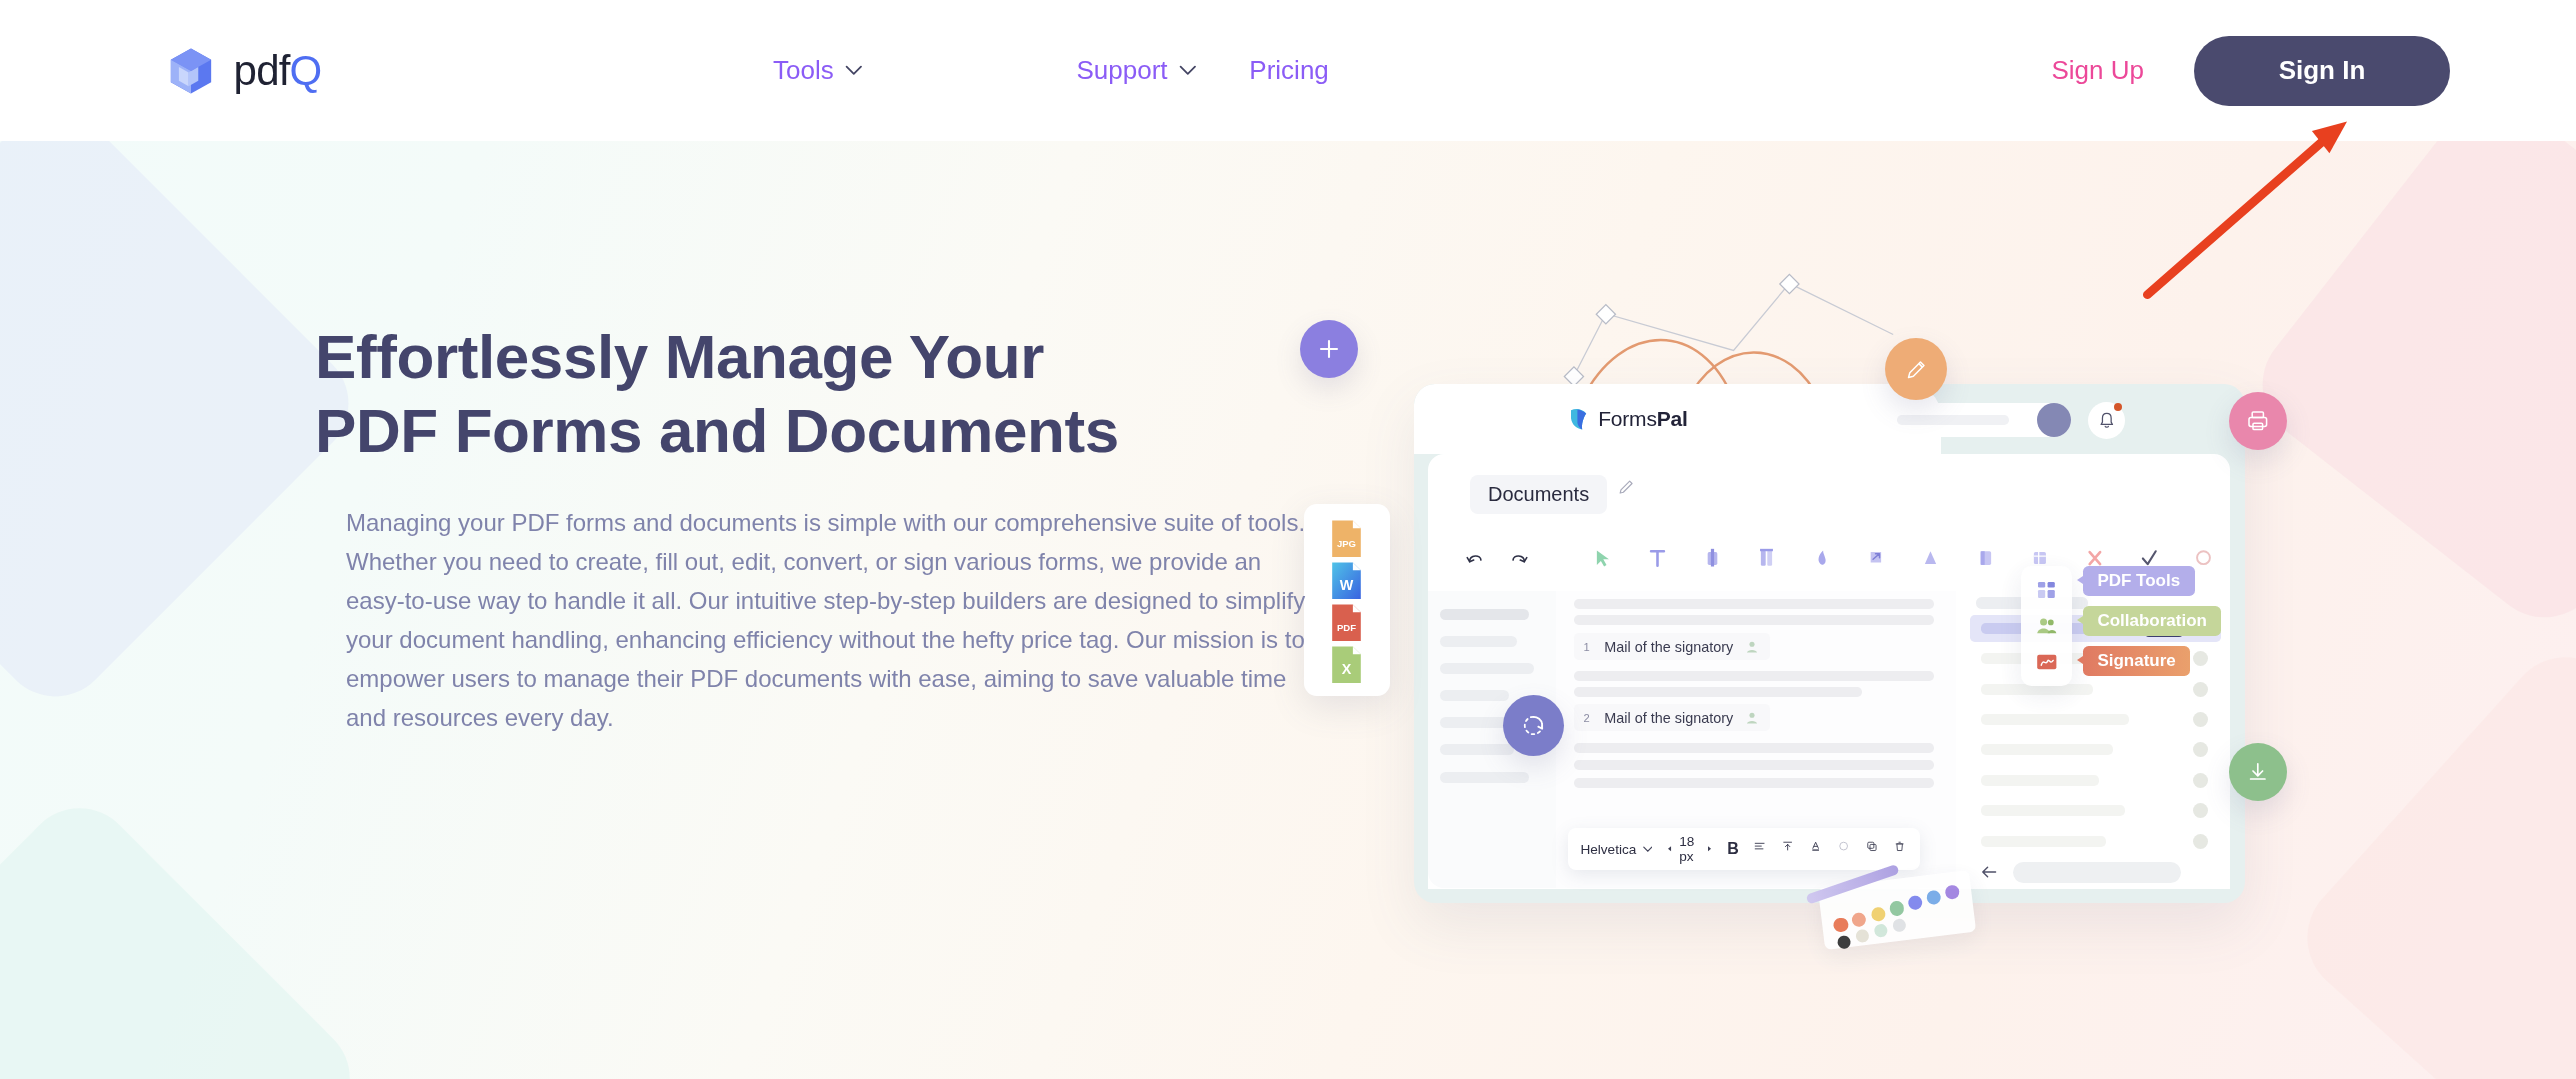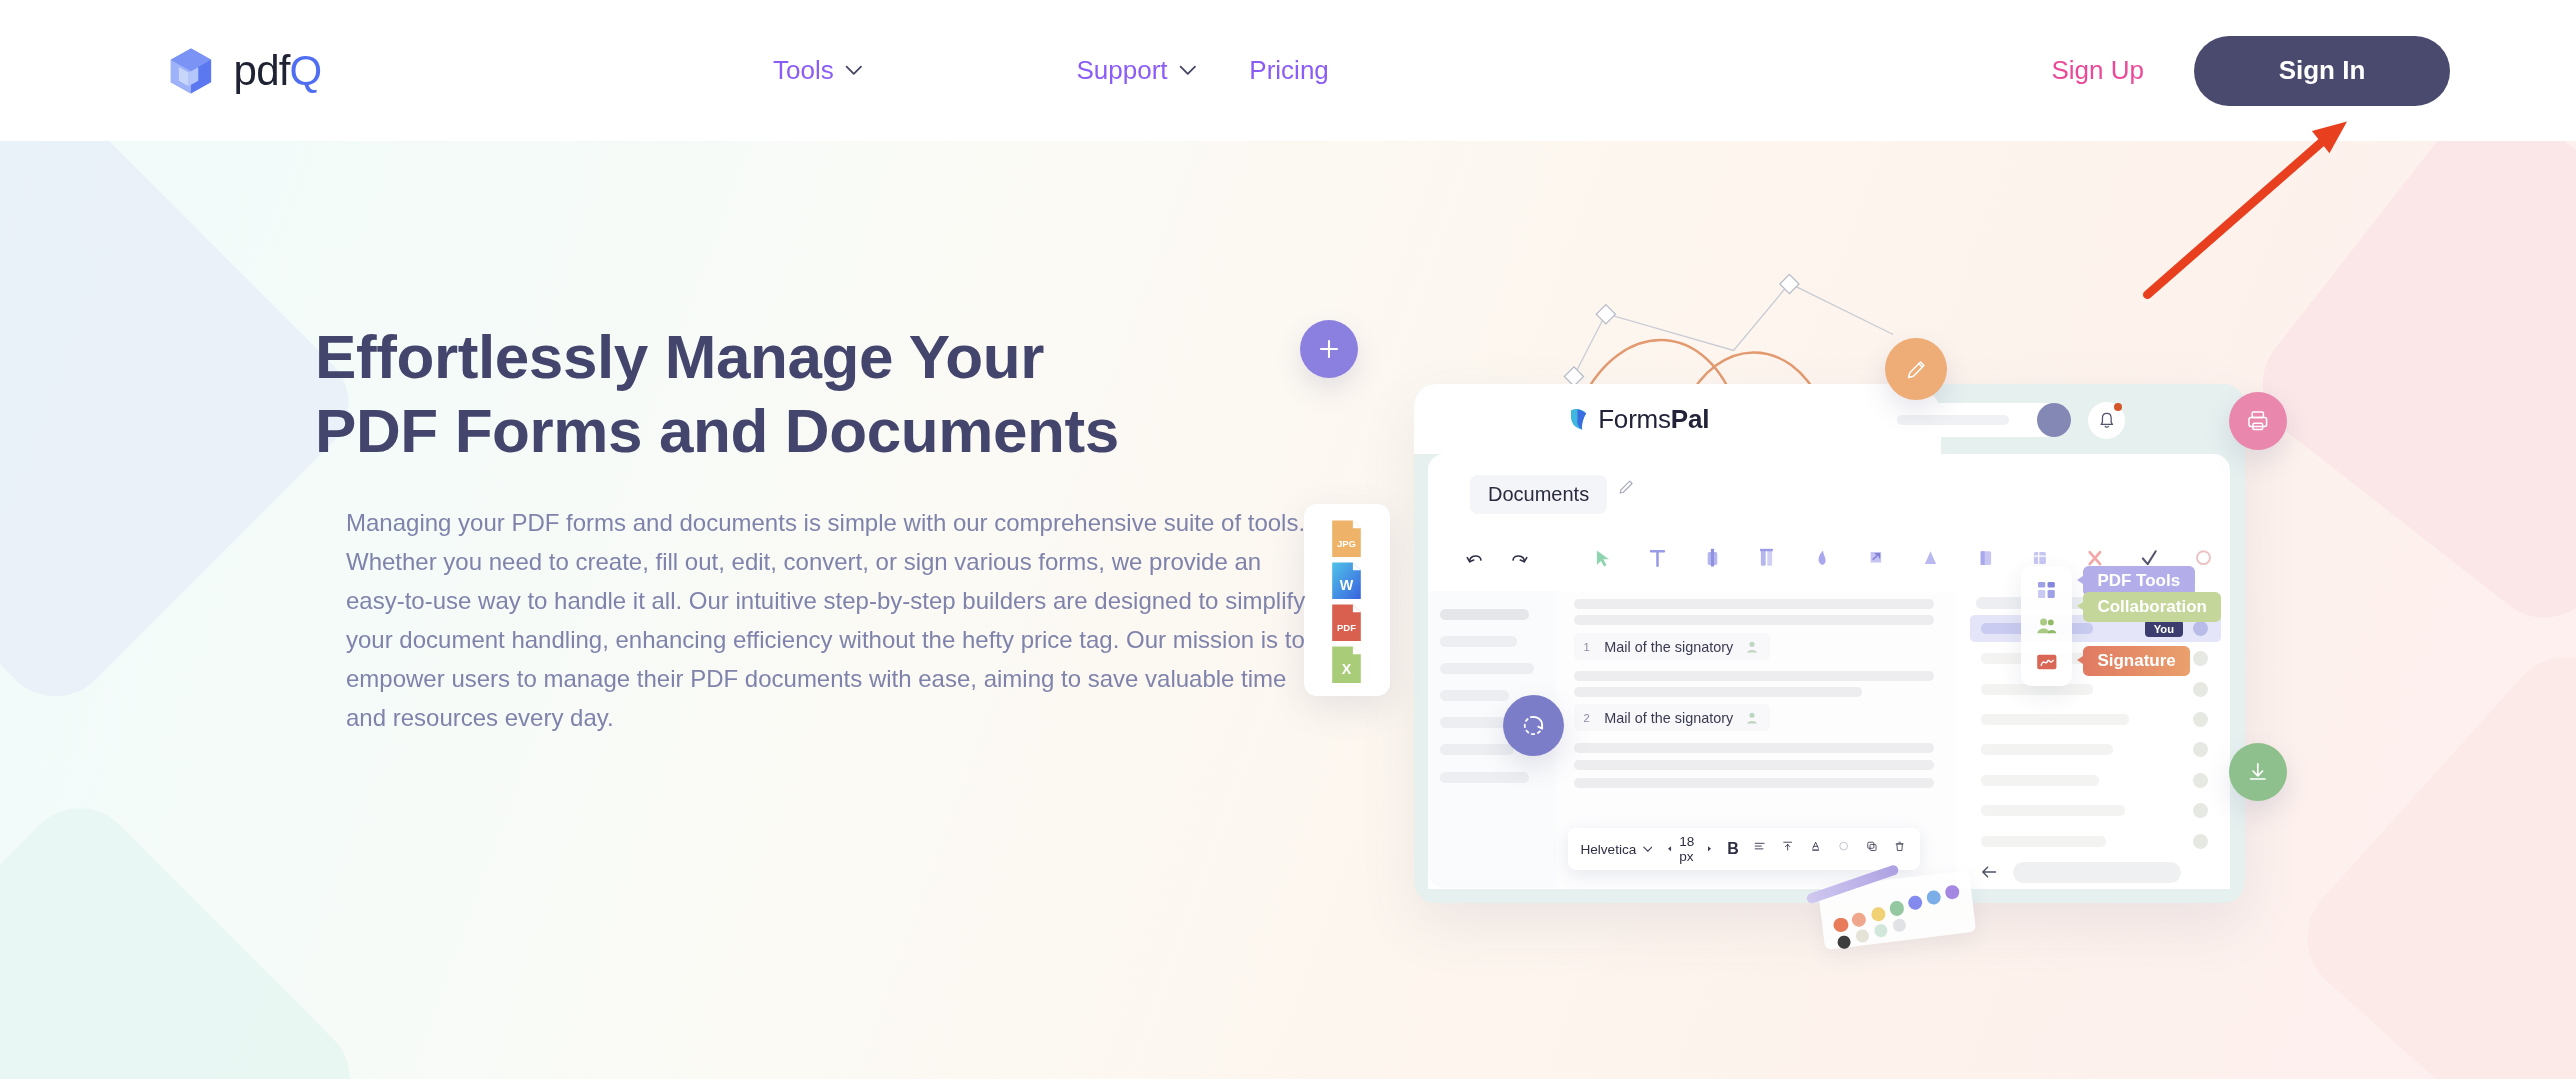--- a/index.html
+++ b/index.html
@@ -184,21 +184,21 @@
     width: 527px; height: 70px;
     background: #ffffff;
     border-radius: 21px 32px 0 0;
     display: flex; align-items: center;
   }
   .app-logo {
     display: flex; align-items: center; gap: 8.8px;
     margin-left: 153px;
   }
   .app-logo-mark { width: 22.4px; height: 24px; display: block; }
-  .app-logo-text { font-size: 26px; color: #222338; letter-spacing: -0.2px; }
+  .app-logo-text { font-size: 21px; color: #222338; letter-spacing: -0.2px; }
   .app-logo-text b { font-weight: 700; }
 
   .app-topbar-search {
     position: absolute; right: 174px; top: 19px;
     width: 192px; height: 34px;
     background: #ffffff; border-radius: 17px;
     display: flex; align-items: center; justify-content: flex-end;
   }
   .app-topbar-search .bar {
     position: absolute; left: 17.6px; top: 12px;
@@ -341,21 +341,21 @@
     padding: 0 14.4px; border-radius: 5.6px;
     color: #ffffff; font-size: 17px; font-weight: 700;
     white-space: nowrap;
   }
   .tip::before {
     content: ""; position: absolute; left: -6.4px; top: 10.4px;
     border-top: 4.8px solid transparent; border-bottom: 4.8px solid transparent;
     border-right: 6.4px solid currentColor;
   }
   .tip-tools { left: 789px; top: 302px; background: #b3aeea; color:#b3aeea; }
-  .tip-collab { left: 789px; top: 328px; background: #c5d69a; color:#c5d69a; }
+  .tip-collab { left: 789px; top: 342px; background: #c5d69a; color:#c5d69a; }
   .tip-sign  { left: 789px; top: 382px; background: linear-gradient(90deg,#e07a62,#eaa06c); color:#e07a62; }
   .tip span { color: #ffffff; }
 
   
   .palette-card {
     position: absolute; left: 527px; top: 615px;
     width: 152px; height: 62px;
     background: #ffffff; border-radius: 6.4px;
     box-shadow: 0 8px 24px rgba(100,110,140,.10);
     transform: rotate(-7deg);

